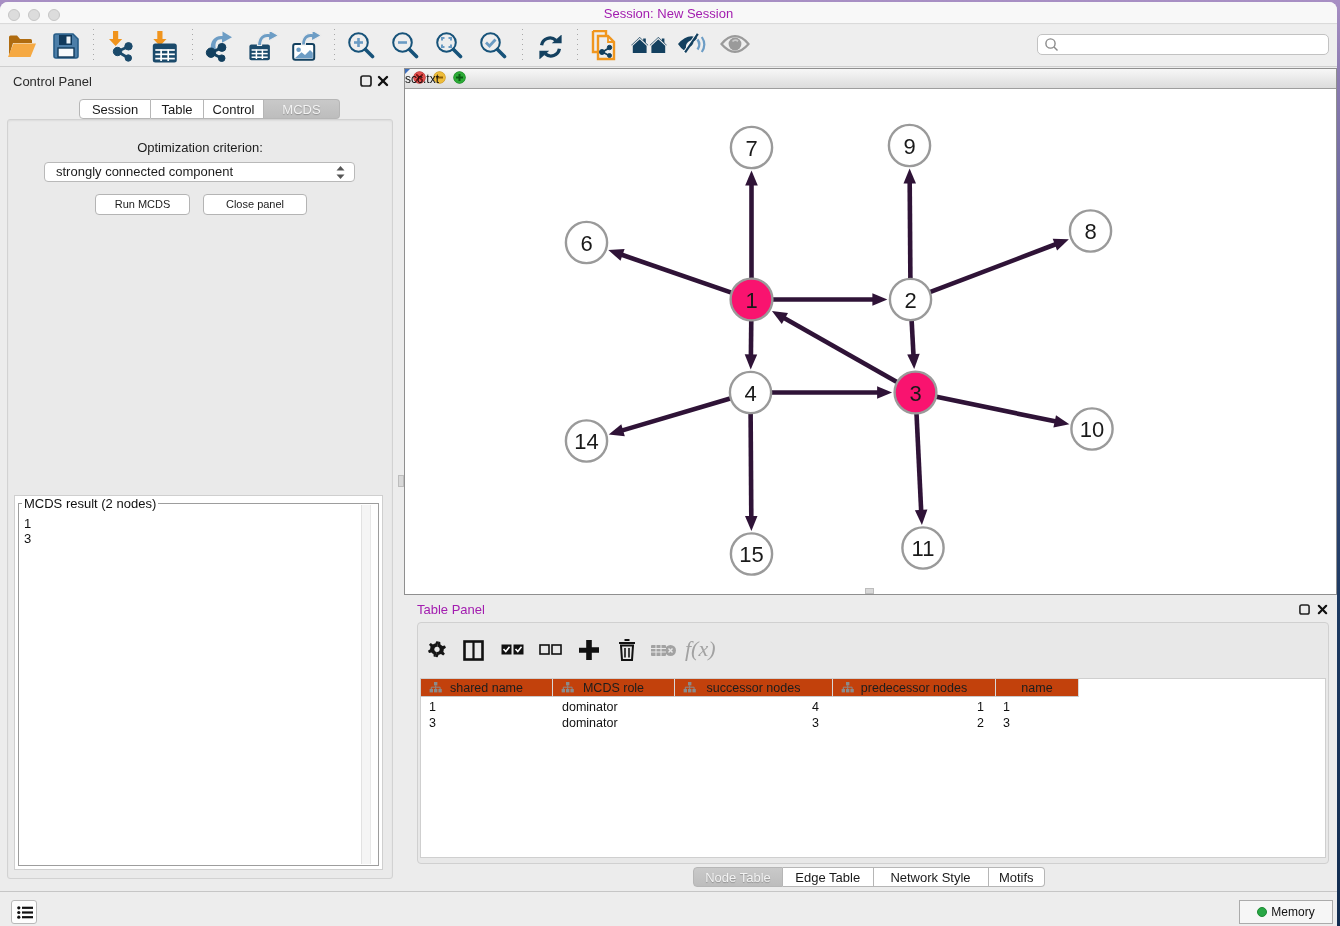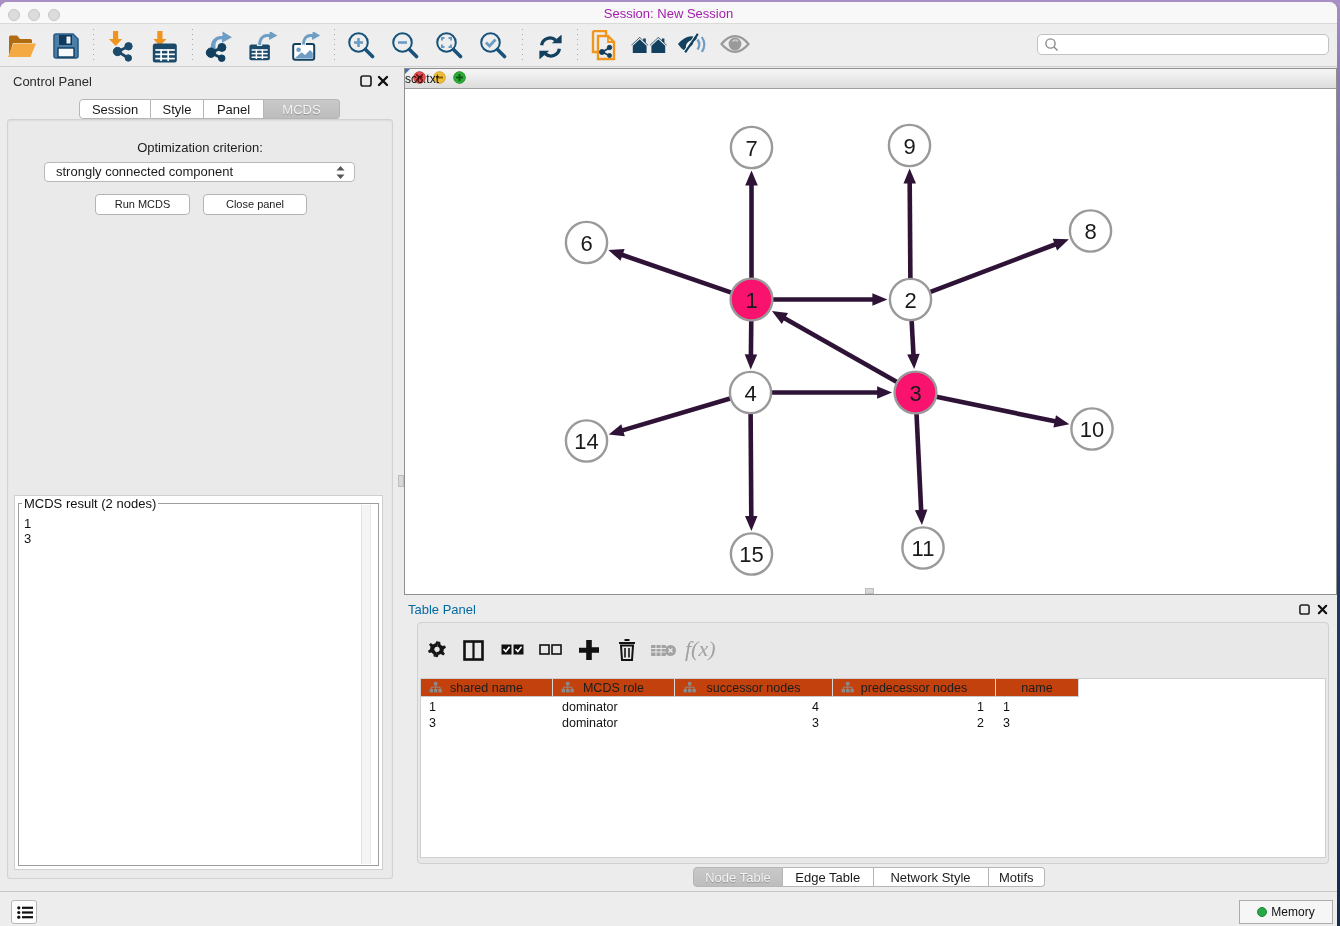--- a/index.html
+++ b/index.html
@@ -31,21 +31,21 @@
 #mcdsscroll{position:absolute;right:11px;top:9px;width:10px;bottom:5px;background:#f5f5f5;border-left:1px solid #e2e2e2;border-right:1px solid #e8e8e8}
 </style></head><body>
 <style>
 
 #netwin{position:absolute;left:404px;top:66px;width:933px;height:527px;border:1px solid #8f8f8f;background:#fff}
 #nettitle{position:absolute;left:0;top:0;width:100%;height:20px;background:linear-gradient(180deg,#f7f7f7,#dcdcdc);border-bottom:1px solid #9e9e9e}
 #nettext{position:absolute;top:3px;width:100%;text-align:left;font-size:12px;color:#111}
 .mac{position:absolute;top:2px;width:13px;height:13px;border-radius:50%}
 
 #tpanel{position:absolute;left:404px;top:595px;width:933px;height:293px}
-#tptitle{position:absolute;left:4px;top:5px;font-size:13px;color:#0369a1}
+#tptitle{position:absolute;left:13px;top:5px;font-size:13px;color:#a21caf}
 #tpbody{position:absolute;left:13px;top:25px;width:912px;height:242px;background:#e8e8e8;border:1px solid #d0d0d0;border-radius:4px}
 #ttable{position:absolute;left:2px;top:55px;width:906px;height:180px;background:#fff;border:1px solid #cfcfcf}
 .hcell{position:absolute;top:0;height:18px;background:#c2410c;border-right:1px solid #d8d8d8;border-bottom:1px solid #c9c9c9;font-size:12.5px;color:#1d1d1d;text-align:center;line-height:18px}
 .cell{position:absolute;font-size:12.5px;color:#111;height:16px;line-height:16px}
 .btabs{position:absolute;top:270px;left:0;width:100%;font-size:13px}
 
 #statusbar{position:absolute;left:0;top:889px;width:1337px;height:35px;background:#ededed;border-top:1px solid #c6c6c6}
 #listbtn{position:absolute;left:11px;top:8px;width:26px;height:24px;background:#fdfdfd;border:1px solid #b9b9b9;border-radius:3px}
 #membtn{position:absolute;right:4px;top:8px;width:94px;height:24px;background:#f6f6f6;border:1px solid #ababab;font-size:12px;color:#111;text-align:center;line-height:22px}
 .handleV{position:absolute;background:#d8d8d8;border:1px solid #bdbdbd}
@@ -212,22 +212,22 @@
       </svg>
  <svg style="position:absolute;left:377px;top:7px" width="12" height="12" viewBox="0 0 12 12">
         <g stroke="#111" stroke-width="2.4" stroke-linecap="round">
           <line x1="2" y1="2" x2="10" y2="10"></line>
           <line x1="10" y1="2" x2="2" y2="10"></line>
         </g>
       </svg>
  <div id="cpbody"></div>
  <div class="tabrow" style="left:79px;top:31px">
   <div class="tab first" style="left:0;width:72px">Session</div>
-  <div class="tab" style="left:72px;width:53px">Style</div>
-  <div class="tab" style="left:125px;width:60px">Panel</div>
+  <div class="tab" style="left:72px;width:53px">Table</div>
+  <div class="tab" style="left:125px;width:60px">Control</div>
   <div class="tab sel last" style="left:185px;width:76px">MCDS</div>
  </div>
  <div id="optlabel">Optimization criterion:</div>
  <div id="dropdown">strongly connected component
    <svg style="position:absolute;right:9px;top:3px" width="9" height="13" viewBox="0 0 9 13">
           <path d="M4.5 0 L8.5 4.5 L0.5 4.5 Z" fill="#555"></path>
           <path d="M4.5 13 L8.5 8.5 L0.5 8.5 Z" fill="#555"></path>
         </svg>
  </div>
  <div class="btn" style="left:95px;width:95px">Run MCDS</div>

